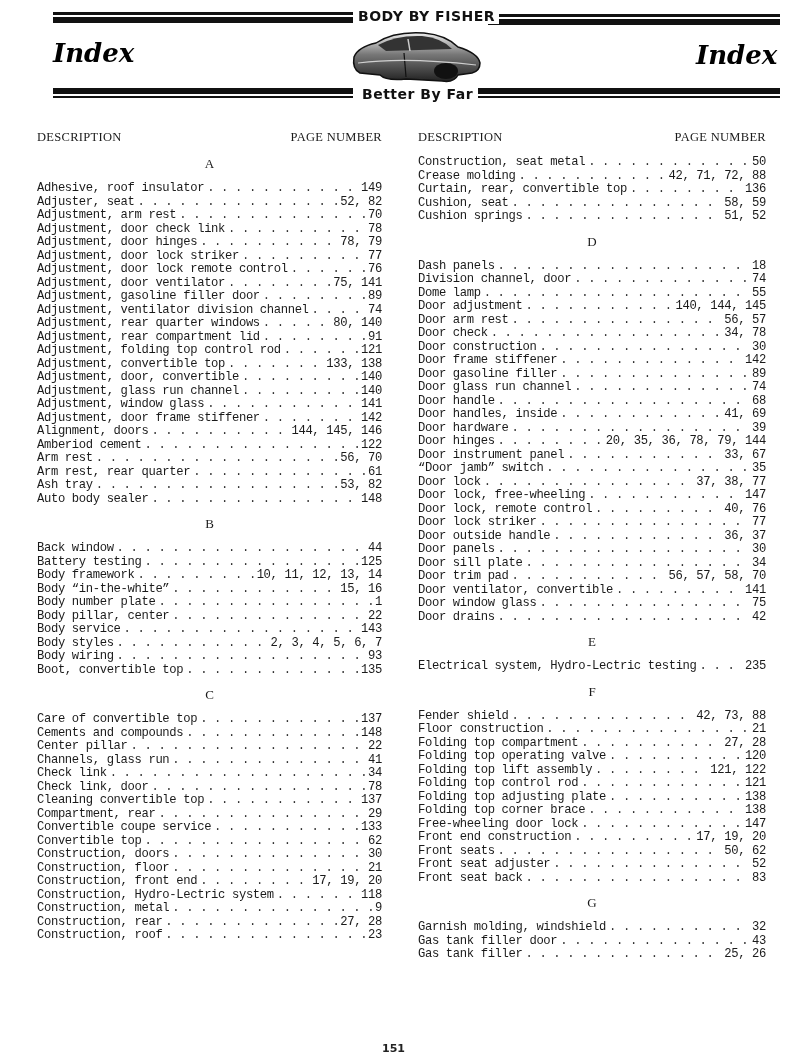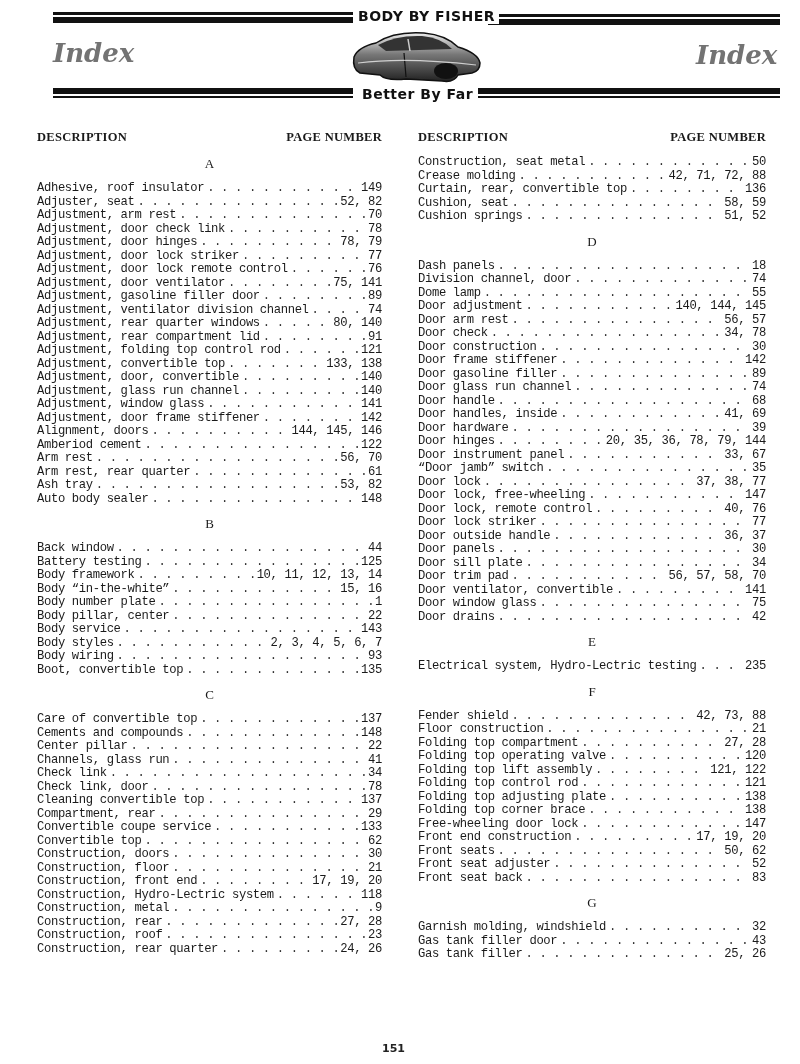--- a/index.html
+++ b/index.html
@@ -1,27 +1,27 @@
 <!DOCTYPE html>
 <html><head>
 <meta charset="utf-8">
 <style>
   html, body { margin: 0; padding: 0; background: #ffffff; }
   body { width: 800px; height: 1064px; position: relative; overflow: hidden; color: #1a1a1a; }
   .header { position: absolute; left: 16px; top: 0; width: 800px; height: 110px; }
   .brand-top { position: absolute; left: 218px; top: 6px; font: bold 14px "DejaVu Sans", sans-serif; letter-spacing: 0.5px; color: #111; background: #fff; padding: 0 4px; }
   .brand-bottom { position: absolute; left: 222px; top: 85px; font: bold 14px "DejaVu Sans", sans-serif; letter-spacing: 0.5px; color: #111; background: #fff; padding: 0 4px; text-align: center; }
   .bar { position: absolute; background: #111; }
-  .index-word { position: absolute; font: italic bold 26px "DejaVu Serif", serif; color: #737373; }
+  .index-word { position: absolute; font: italic bold 26px "DejaVu Serif", serif; color: #000000; }
   .car { position: absolute; left: 330px; top: 27px; width: 140px; height: 58px; }
   .columns { position: absolute; top: 130px; left: 0; width: 800px; }
   .col { position: absolute; top: 0; font-family: "Liberation Serif", "DejaVu Serif", serif; font-size: 12.5px; }
   .col.left { left: 37px; width: 345px; }
   .col.right { left: 418px; width: 348px; }
-  .col-head { display: flex; justify-content: space-between; font-size: 12.5px; letter-spacing: 0.3px; margin-bottom: 10px; height: 16px; font-weight: bold; }
+  .col-head { display: flex; justify-content: space-between; font-size: 12.5px; letter-spacing: 0.3px; margin-bottom: 10px; height: 16px; }
   .letter { text-align: center; font-size: 13px; margin: 10px 0 11px 0; height: 15px; }
   .entry { display: flex; align-items: baseline; height: 13.5px; line-height: 13.5px; white-space: nowrap; font-family: "Liberation Mono", "DejaVu Sans Mono", monospace; font-size: 12.2px; letter-spacing: -0.35px; }
   .entry .desc { flex: 0 0 auto; }
   .entry .dots { flex: 1 1 auto; overflow: hidden; margin: 0 3px; color: #333; }
   .entry .dots::after { content: ". . . . . . . . . . . . . . . . . . . . . . . . . . . . . . . . . . . . . . . . . . . . . . . . . . . . . . . . . . . . . . . . . . . . ."; }
   .entry .pages { flex: 0 0 auto; }
   .page-num { position: absolute; left: 382px; top: 1042px; font: bold 11px "DejaVu Sans", sans-serif; color: #222; }
 </style>
 </head>
 <body>
@@ -317,25 +317,20 @@
         <div class="entry">
           <span class="desc">Construction, rear</span>
           <span class="dots"></span>
           <span class="pages">27, 28</span>
         </div>
         <div class="entry">
           <span class="desc">Construction, roof</span>
           <span class="dots"></span>
           <span class="pages">23</span>
         </div>
-        <div class="entry">
-          <span class="desc">Construction, rear quarter</span>
-          <span class="dots"></span>
-          <span class="pages">24, 26</span>
-        </div>
       </div>
   </div>
   <div class="col right">
     <div class="col-head">
       <span>DESCRIPTION</span>
       <span>PAGE NUMBER</span>
     </div>
     <div id="right-sections">
         <div class="entry">
           <span class="desc">Construction, seat metal</span>

